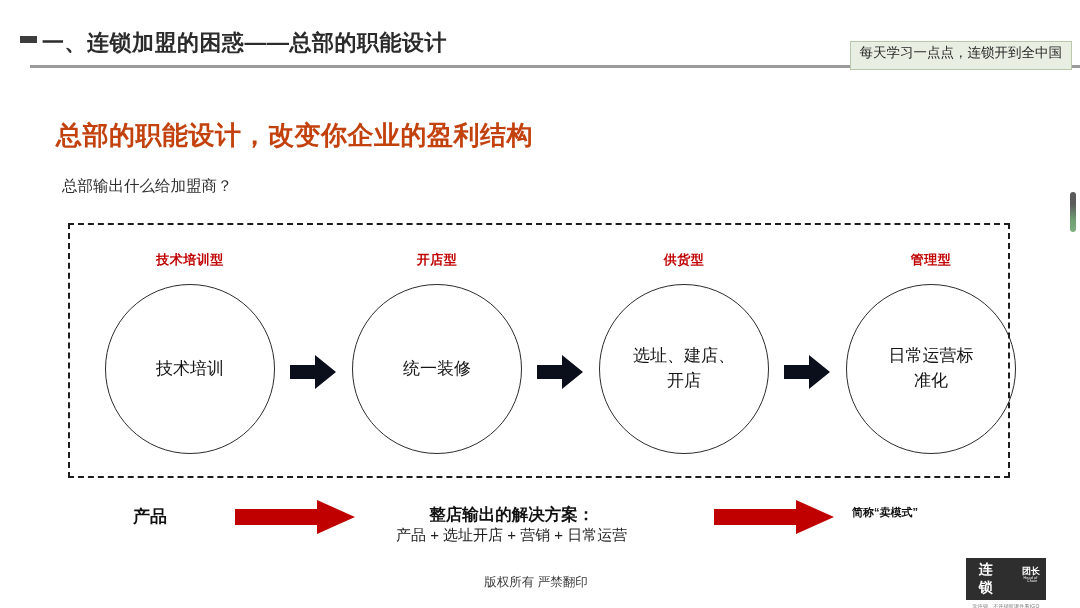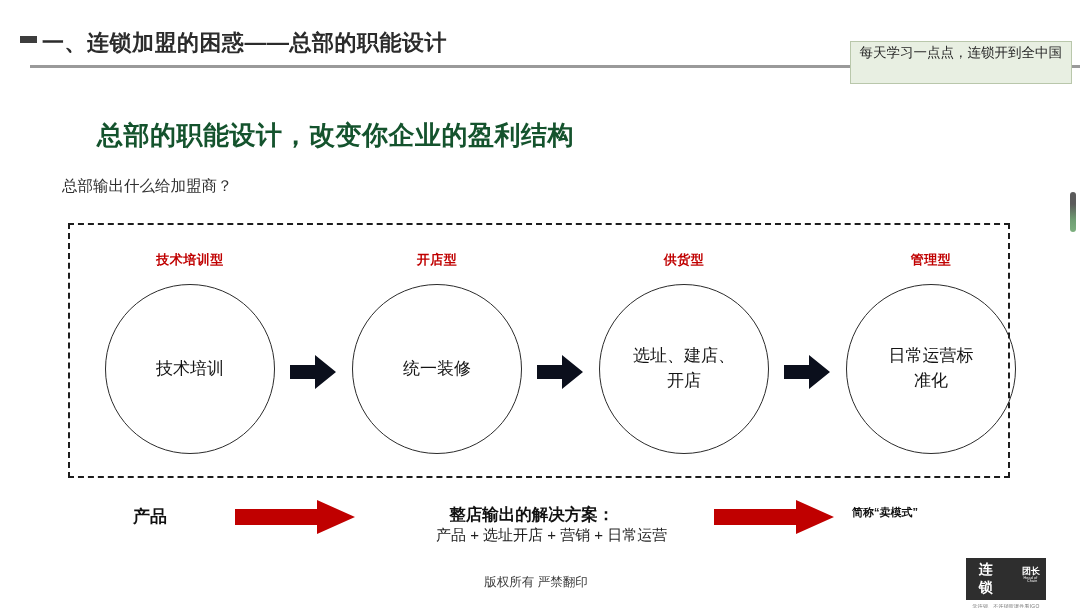--- a/index.html
+++ b/index.html
@@ -46,40 +46,39 @@
     left: 30px;
     top: 65px;
     width: 1050px;
     height: 3px;
     background: #9a9a9a;
   }
   .header-badge {
     position: absolute;
     right: 8px;
     top: 41px;
-    padding: 3px 9px 22px 9px;
+    padding: 3px 9px 8px 9px;
     background: #e8efe2;
     border: 1px solid #b9c7ab;
     font-size: 13.5px;
     color: #262626;
     line-height: 1.2;
     white-space: nowrap;
   }
 
   
   .main-title {
     position: absolute;
     left: 56px;
     top: 118px;
     font-size: 26px;
     font-weight: bold;
-    color: #14532d;
+    color: #c2410c;
     letter-spacing: 0.5px;
     white-space: nowrap;
-    margin-left: 41px;
   }
   .subtitle {
     position: absolute;
     left: 62px;
     top: 176px;
     font-size: 15.5px;
     color: #303030;
     white-space: nowrap;
   }
 
@@ -180,21 +179,20 @@
   .bottom-center-title {
     font-size: 16.5px;
     font-weight: bold;
     color: #111111;
     line-height: 1.35;
   }
   .bottom-center-sub {
     font-size: 15px;
     color: #1d1d1d;
     line-height: 1.35;
-    margin-left: 40px;
   }
   .bottom-right-label {
     position: absolute;
     left: 852px;
     top: 505px;
     font-size: 11px;
     font-weight: bold;
     color: #111111;
     white-space: nowrap;
   }

